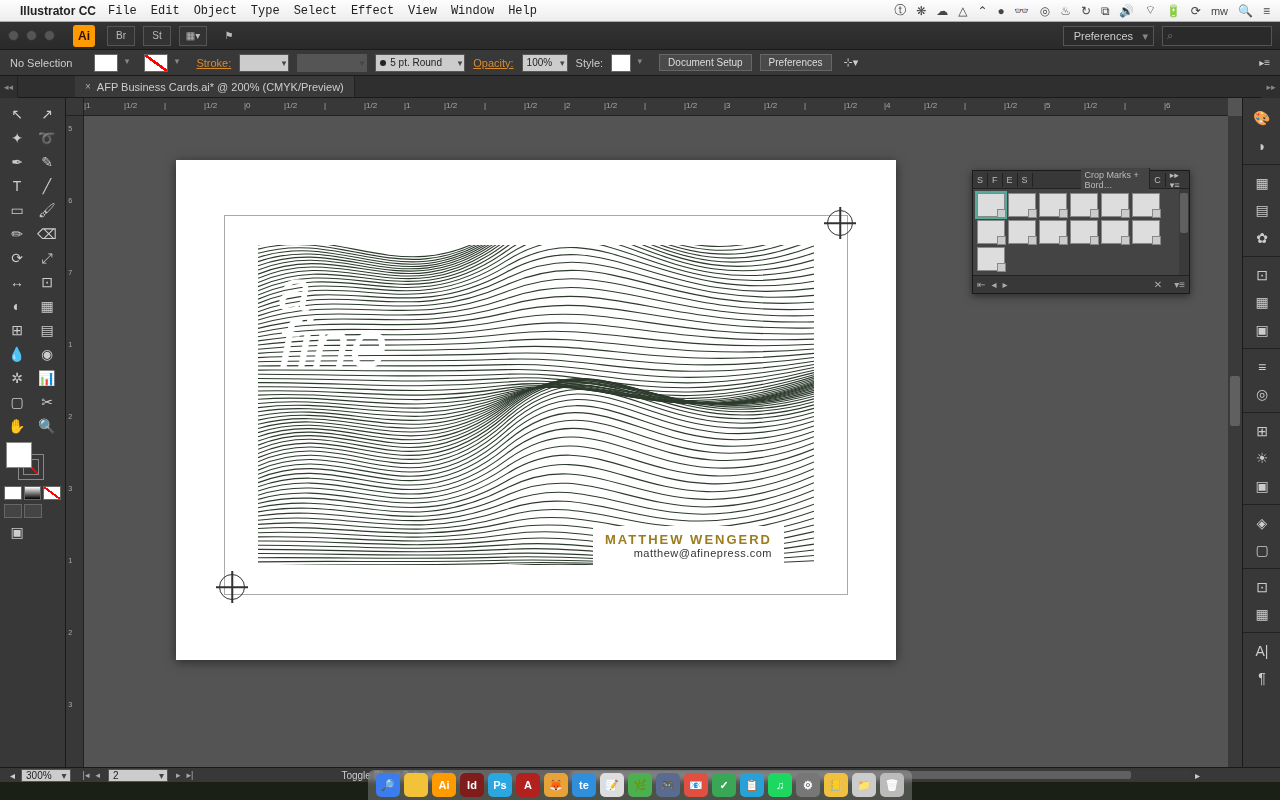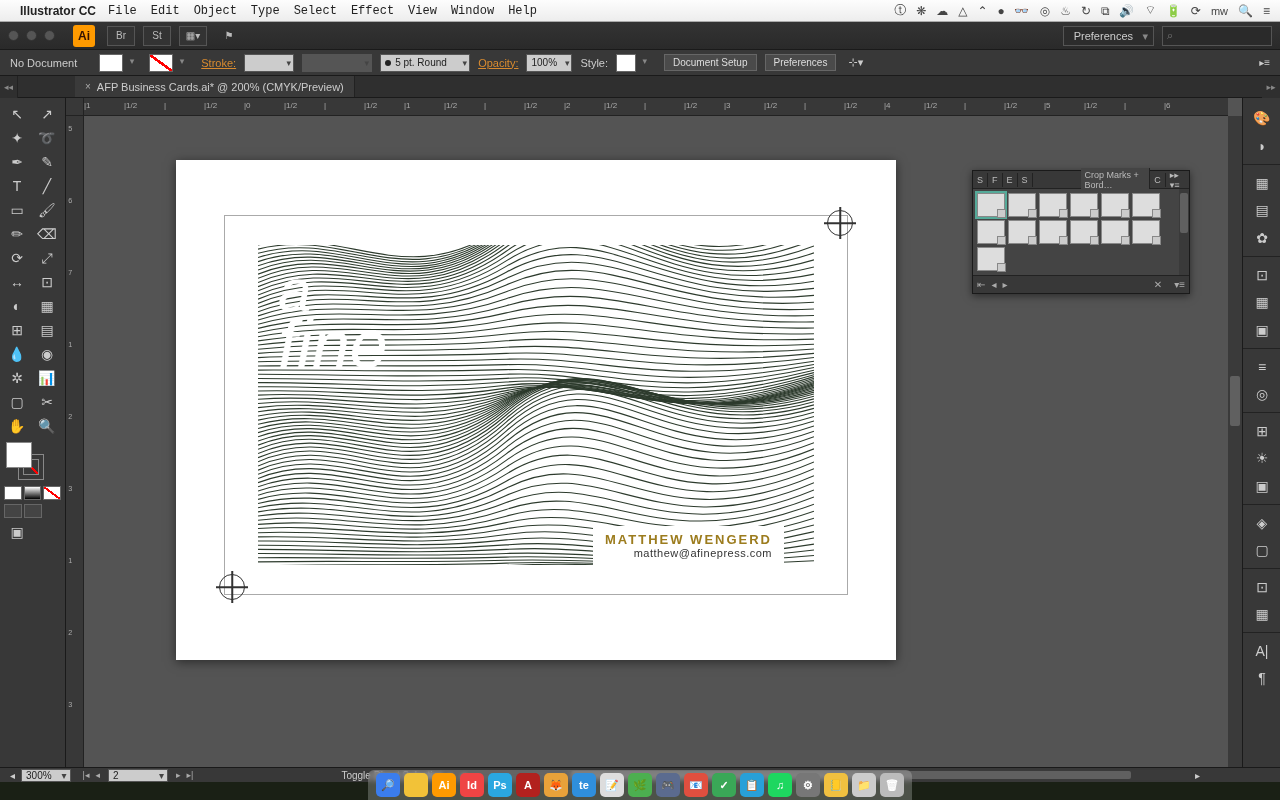--- a/index.html
+++ b/index.html
@@ -174,21 +174,21 @@
   <div class="ai-logo">Ai</div>
   <div class="tb-btn">Br</div>
   <div class="tb-btn">St</div>
   <div class="tb-btn">▦▾</div>
   <div class="tb-btn" style="border:none;background:none">⚑</div>
   <div class="workspace-dd">Preferences</div>
   <div class="search-tb">⌕</div>
 </div>
 
 <div class="controlbar">
-  <span class="cb-label">No Document</span>
+  <span class="cb-label">No Selection</span>
   <span style="width:6px"></span>
   <span class="swatch caret"></span>
     <span style="width:10px"></span>
   <span class="swatch none caret"></span>
     <span style="width:12px"></span>
   <span class="cb-label or">Stroke:</span>
   <span class="dd" style="width:50px"></span>
   <span class="dd dark"></span>
   <span class="dd" style="width:90px">
       <span class="profile-pip">
@@ -528,21 +528,21 @@
     </div>
   <span>▸</span>
 </div>
 
 <div class="bg-strip"></div>
 
 <div class="dock" id="dock">
     <div class="app" style="background: rgb(59, 125, 237);">🔎</div>
     <div class="app" style="background: rgb(242, 194, 56);"></div>
     <div class="app" style="background: rgb(255, 154, 0);">Ai</div>
-    <div class="app" style="background: #ef4444;">Id</div>
+    <div class="app" style="background: #7f1d1d;">Id</div>
     <div class="app" style="background: rgb(42, 167, 224);">Ps</div>
     <div class="app" style="background: rgb(178, 33, 30);">A</div>
     <div class="app" style="background: rgb(232, 162, 58);">🦊</div>
     <div class="app" style="background: rgb(47, 143, 220);">te</div>
     <div class="app" style="background: rgb(221, 221, 221);">📝</div>
     <div class="app" style="background: rgb(76, 175, 80);">🌿</div>
     <div class="app" style="background: rgb(91, 107, 143);">🎮</div>
     <div class="app" style="background: rgb(224, 79, 63);">📧</div>
     <div class="app" style="background: rgb(58, 167, 87);">✓</div>
     <div class="app" style="background: rgb(40, 160, 216);">📋</div>

